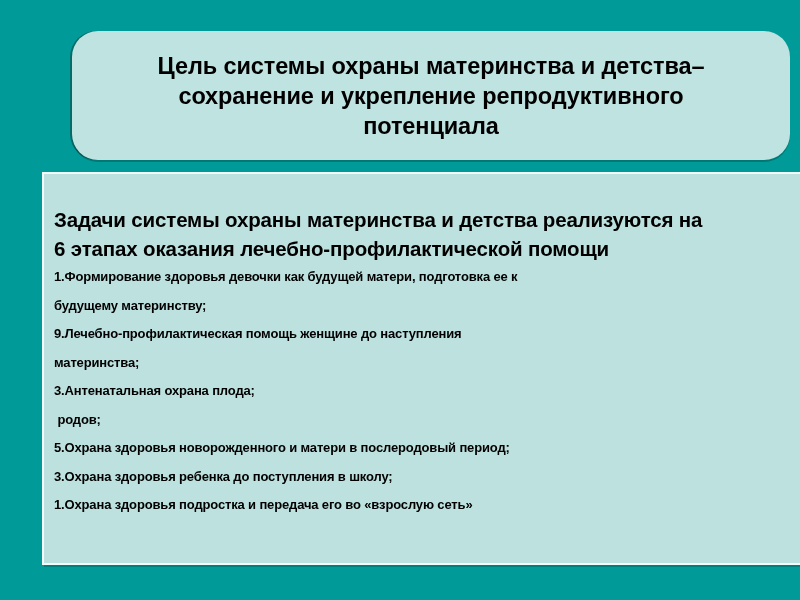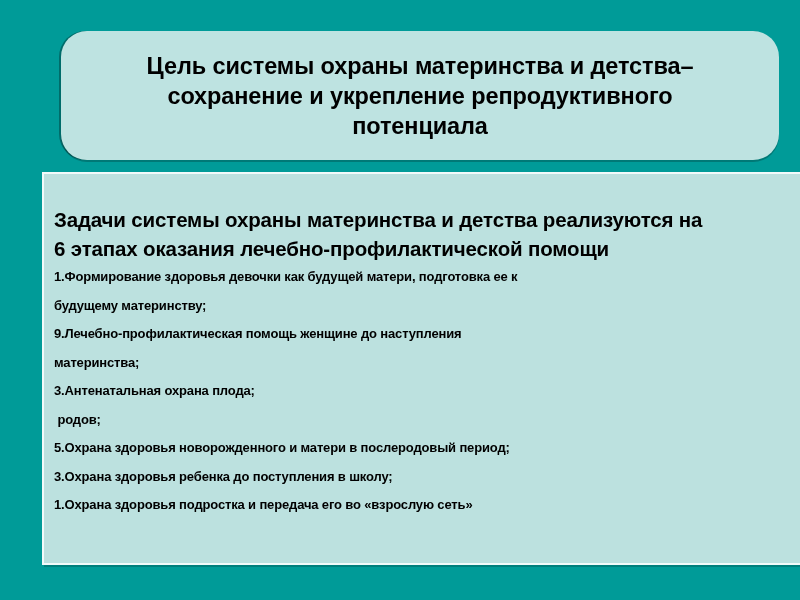--- a/index.html
+++ b/index.html
@@ -17,21 +17,21 @@
 
   #slide {
     position: absolute;
     inset: 0;
     background: #009B98;
   }
 
   
   #title-panel {
     position: absolute;
-    left: 61px;
+    left: 72px;
     top: 31px;
     width: 718px;
     height: 129px;
     background: #BEE3E1;
     border-radius: 26px;
     box-shadow: -2px 0 0 0 rgba(0,0,0,0.30),
                  0 2px 0 0 rgba(0,0,0,0.22);
     box-sizing: border-box;
     display: flex;
     align-items: center;

